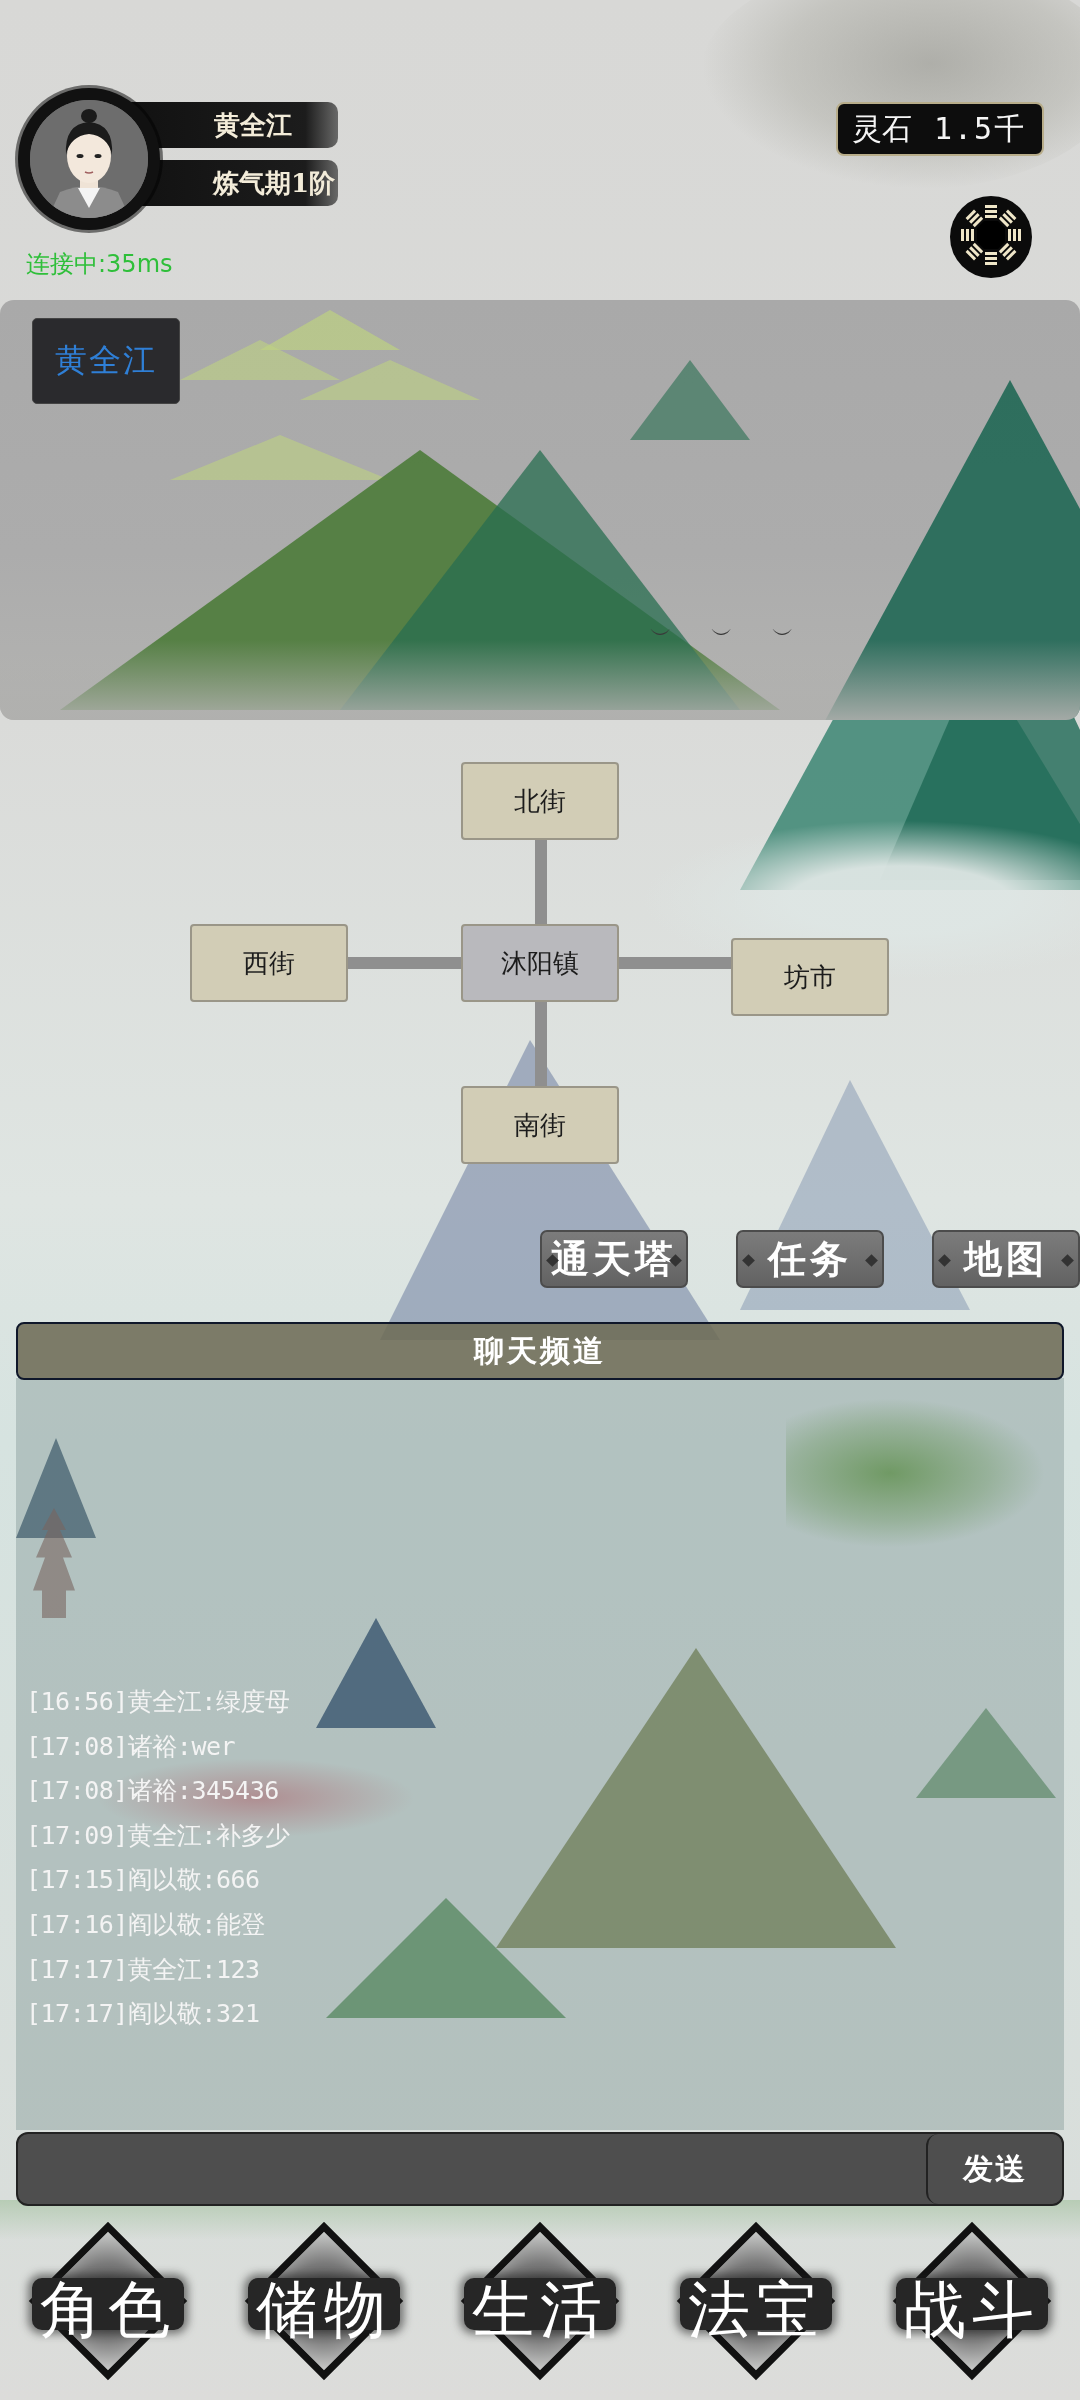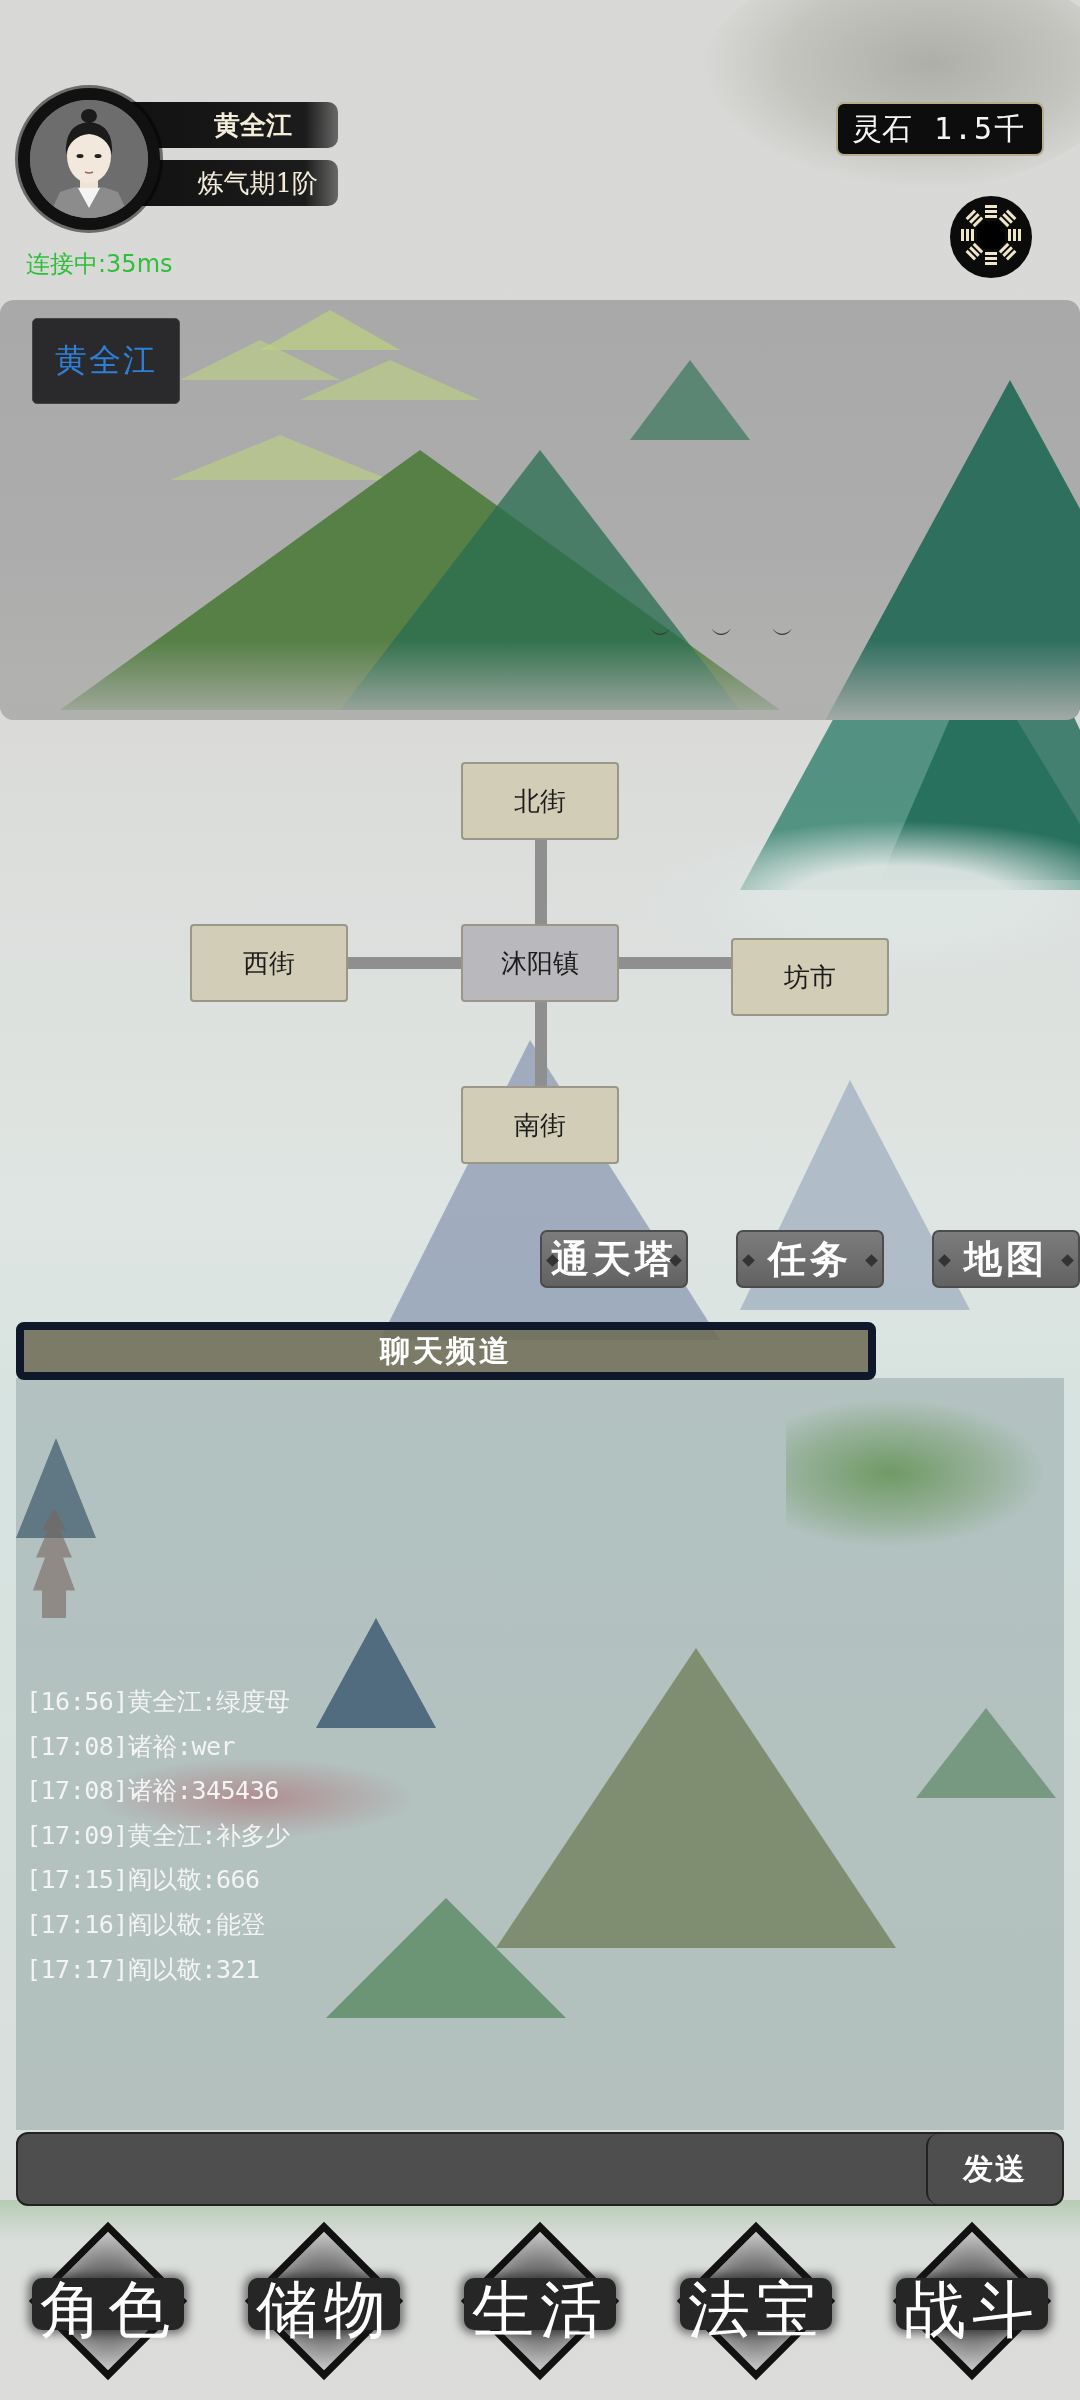--- a/index.html
+++ b/index.html
@@ -16,21 +16,21 @@
     background: radial-gradient(ellipse at 55% 45%, rgba(140,140,132,.55) 0%, rgba(160,160,150,.35) 45%, rgba(200,200,195,0) 70%); }
   .fog { position:absolute; border-radius:50%; }
 
   
   .avatar-ring { left:18px; top:88px; width:142px; height:142px; border-radius:50%; background:#111;
     box-shadow: 0 0 0 3px rgba(0,0,0,.5); z-index:3; }
   .avatar { position:absolute; left:12px; top:12px; width:118px; height:118px; border-radius:50%; background:#6b6b6b; overflow:hidden; }
   .name-bar { left:120px; top:102px; width:218px; height:46px; background:linear-gradient(90deg,#111 0%,#1c1c1c 85%,rgba(30,30,30,.6) 100%);
     border-radius:3px 10px 10px 3px; color:#f3ecd9; font-size:26px; font-weight:bold; display:flex; align-items:center; justify-content:flex-end; padding-right:46px; z-index:2; }
   .realm-bar { left:120px; top:160px; width:218px; height:46px; background:linear-gradient(90deg,#111 0%,#1c1c1c 85%,rgba(30,30,30,.6) 100%);
-    border-radius:3px 10px 10px 3px; color:#f3ecd9; font-size:26px; font-weight:normal; display:flex; align-items:center; justify-content:flex-end; padding-right:20px; z-index:2; }
+    border-radius:3px 10px 10px 3px; color:#f3ecd9; font-size:26px; font-weight:bold; display:flex; align-items:center; justify-content:flex-end; padding-right:3px; z-index:2; }
   .ping { left:26px; top:248px; color:#2fbf3a; font-size:24px; font-family:"DejaVu Sans", sans-serif; }
 
   .stone-badge { left:836px; top:102px; width:208px; height:54px; background:#0d0d0d; border:2px solid #b8ad8a; border-radius:8px;
     color:#f5f5f5; font-size:30px; display:flex; align-items:center; padding-left:14px; gap:22px; }
   .stone-badge .val { font-family:"DejaVu Sans Mono", monospace; font-size:30px; letter-spacing:2px; }
   .settings-btn { left:950px; top:196px; width:82px; height:82px; border-radius:50%; background:#0b0b0b; display:flex; align-items:center; justify-content:center; }
 
   
   .scene-panel { left:0; top:300px; width:1080px; height:420px; border-radius:14px; overflow:hidden;
     background: linear-gradient(180deg,#a9a9a9 0%,#acacac 60%,#b3b3b1 100%); }
@@ -44,21 +44,21 @@
     display:flex; align-items:center; justify-content:center; font-size:26px; color:#1c1c1c; z-index:2; }
   .map-node.center { background:#b9b9bd; }
 
   
   .act-btn { top:1230px; height:58px; background:linear-gradient(180deg,#7c7c7c,#626262); border:2px solid #4c4c4c; border-radius:7px;
     color:#fff; font-size:38px; font-weight:bold; display:flex; align-items:center; justify-content:center; letter-spacing:4px; }
   .act-btn::before, .act-btn::after { content:""; position:absolute; top:24px; width:9px; height:9px; background:#333; transform:rotate(45deg); }
   .act-btn::before { left:6px; } .act-btn::after { right:6px; }
 
   
-  .chat-header { left:16px; top:1322px; width:860px; height:58px; background:rgba(110,108,86,.88); border:8px solid #0f172a; border-radius:8px;
+  .chat-header { left:16px; top:1322px; width:1048px; height:58px; background:rgba(110,108,86,.88); border:2px solid #0f172a; border-radius:8px;
     color:#fff; font-size:30px; font-weight:bold; display:flex; align-items:center; justify-content:center; letter-spacing:3px; z-index:3; }
   .chat-body { left:16px; top:1378px; width:1048px; height:752px; background:rgba(150,168,166,.55); z-index:1; }
   .chat-log { left:26px; top:1680px; width:1030px; z-index:3; }
   .chat-line { color:#f4f4f4; font-size:25px; line-height:44.6px; white-space:nowrap; font-family:"DejaVu Sans Mono", monospace; letter-spacing:-0.5px; }
   .chat-input-wrap { left:16px; top:2132px; width:1048px; height:74px; background:#4e4e4e; border:2px solid #222; border-radius:12px; z-index:3; overflow:hidden; }
   .chat-input { position:absolute; left:0; top:0; width:912px; height:100%; background:transparent; border:none; outline:none; color:#fff; font-size:30px; padding-left:16px; }
   .send-btn { position:absolute; right:0; top:0; width:136px; height:100%; border-left:2px solid #222; border-radius:12px; background:#4e4e4e;
     color:#fff; font-size:30px; font-weight:bold; display:flex; align-items:center; justify-content:center; letter-spacing:2px; }
 
   
@@ -172,20 +172,21 @@
   <div class="abs" style="left:310px;top:520px;width:0;height:0;border-left:120px solid transparent;border-right:120px solid transparent;border-bottom:120px solid rgba(60,120,70,.6);"></div>
   <div class="abs" style="left:80px;top:380px;width:320px;height:80px;background:radial-gradient(ellipse,rgba(170,80,90,.45) 0%,rgba(170,80,90,0) 70%);"></div>
 </div>
 <div class="abs chat-log">
   <div class="chat-line"><span>[16:56]</span><span>黄全江</span>:<span>绿度母</span></div>
   <div class="chat-line"><span>[17:08]</span><span>诸裕</span>:<span>wer</span></div>
   <div class="chat-line"><span>[17:08]</span><span>诸裕</span>:<span>345436</span></div>
   <div class="chat-line"><span>[17:09]</span><span>黄全江</span>:<span>补多少</span></div>
   <div class="chat-line"><span>[17:15]</span><span>阎以敬</span>:<span>666</span></div>
   <div class="chat-line"><span>[17:16]</span><span>阎以敬</span>:<span>能登</span></div>
+  <div class="chat-line"><span>[17:17]</span><span>黄全江</span>:<span>123</span></div>
   <div class="chat-line"><span>[17:17]</span><span>阎以敬</span>:<span>321</span></div>
 </div>
 <div class="abs chat-input-wrap">
   <input class="chat-input" type="text" value="" style="">
   <div class="send-btn">发送</div>
 </div>
 
 <div class="abs nav-item" style="left:14px;">
   <div class="diamond"></div>
   <div class="band"></div>

